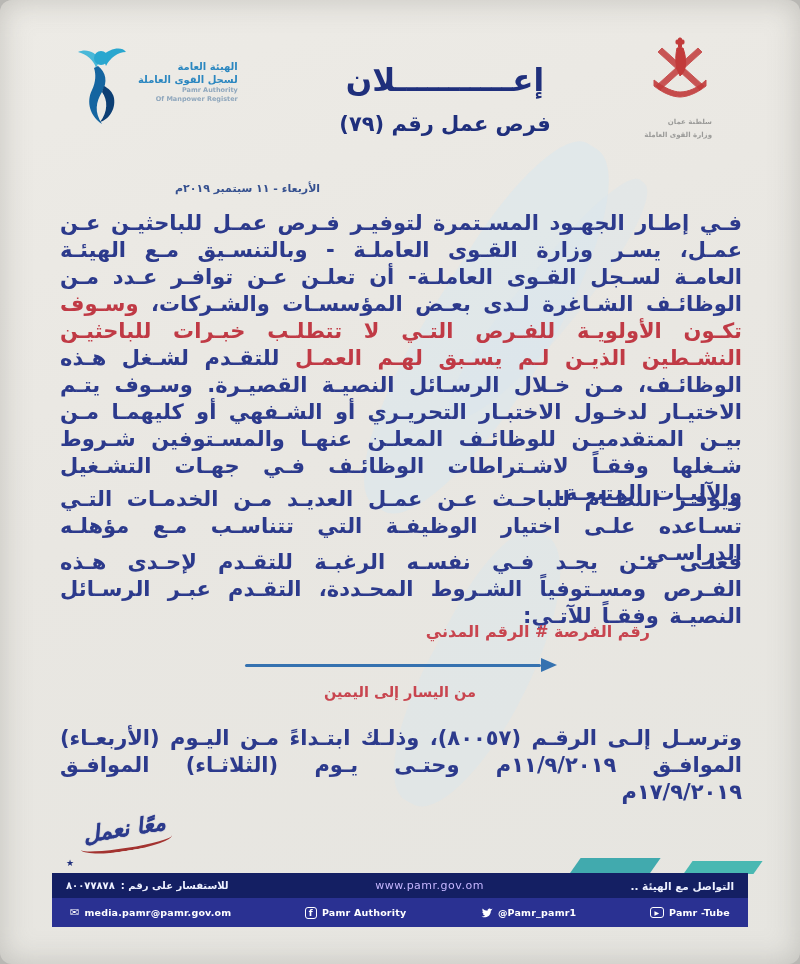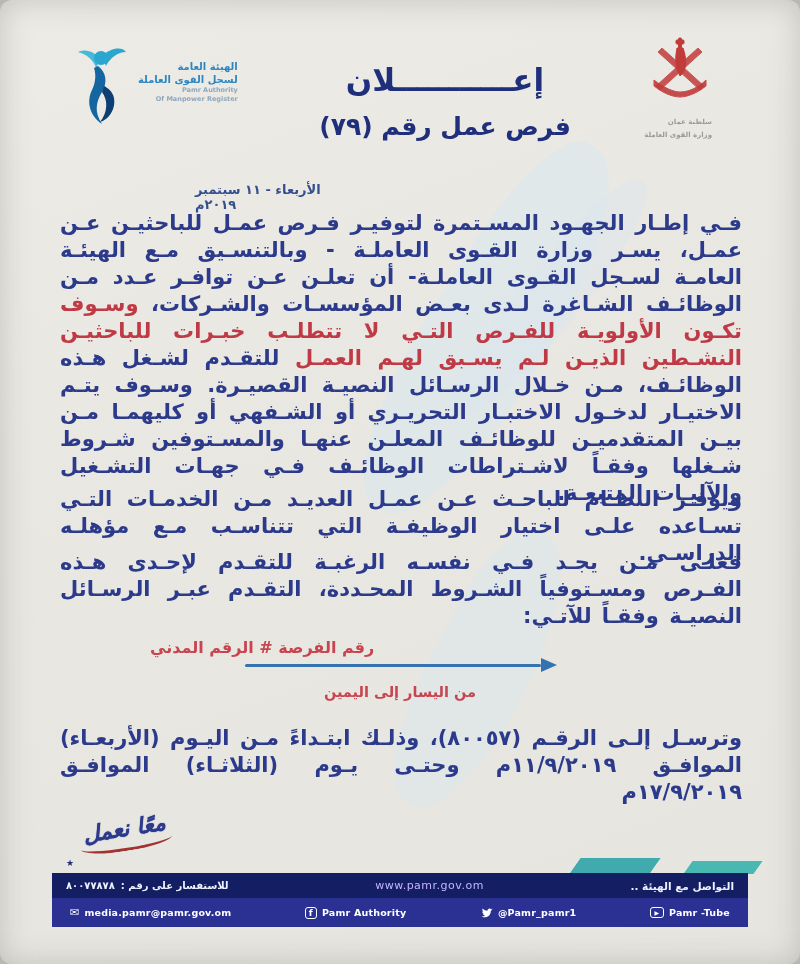--- a/index.html
+++ b/index.html
@@ -18,40 +18,40 @@
 
   
   .logo { position:absolute; left:72px; top:42px; width:190px; height:100px; display:flex; gap:8px; }
   .logo svg { flex:0 0 auto; }
   .logo-text { padding-top:18px; text-align:right; direction:rtl; }
   .logo-ar { color:#2b87c0; font-size:10px; font-weight:bold; line-height:13px; }
   .logo-en { color:#8fa7bd; font-size:6.5px; line-height:9px; font-weight:bold; }
 
   .title-block { position:absolute; left:290px; top:62px; width:310px; text-align:center; direction:rtl; }
   .title1 { color:#1f2f7c; font-size:31px; font-weight:bold; letter-spacing:1px; }
-  .title2 { color:#1f2f7c; font-size:25px; font-weight:bold; margin-top:14px; }
-  .date-line { position:absolute; left:175px; top:182px; width:170px; color:#35508f; font-size:13px; font-weight:bold; direction:rtl; text-align:left;margin-left:20px; }
+  .title2 { color:#1f2f7c; font-size:21px; font-weight:bold; margin-top:14px; }
+  .date-line { position:absolute; left:175px; top:182px; width:170px; color:#35508f; font-size:11px; font-weight:bold; direction:rtl; text-align:left; }
 
   .emblem { position:absolute; left:622px; top:36px; width:90px; text-align:right; }
   .emblem-caption { color:#9a9a98; font-size:7px; line-height:9px; font-weight:bold; margin-top:4px; direction:rtl; }
 
   
   .para {
     position:absolute; left:60px; width:682px; direction:rtl;
     color:#2c3a8c; font-size:21px; font-weight:bold; line-height:27px;
     text-align:justify; word-spacing:3px;
   }
   .p1 { top:210px; }
   .p2 { top:486px; }
   .p3 { top:549px; }
   .p4 { top:725px; }
   .red { color:#c03a45; }
 
-  .sms-line { position:absolute; left:150px; top:622px; width:500px; text-align:left;
-    color:#c8454f; font-size:16px; font-weight:bold; direction:rtl;margin-top:16px; }
+  .sms-line { position:absolute; left:150px; top:622px; width:500px; text-align:right;
+    color:#c8454f; font-size:16px; font-weight:bold; direction:rtl; }
   .arrow-row { position:absolute; left:245px; top:658px; width:312px; height:14px; }
   .arrow-shaft { position:absolute; left:0; top:6px; width:296px; height:3px; background:#3572b0; border-radius:2px; }
   .arrow-head { position:absolute; right:0; top:0; width:0; height:0;
     border-left:16px solid #3572b0; border-top:7px solid transparent; border-bottom:7px solid transparent; }
   .arrow-caption { position:absolute; left:250px; top:684px; width:300px; text-align:center;
     color:#c8454f; font-size:14.5px; font-weight:bold; direction:rtl; }
 
   
   .slogan-wrap { position:absolute; left:70px; top:816px; transform:rotate(-9deg); width:110px; text-align:center; }
   .slogan-text { color:#2b3a8c; font-size:22px; font-weight:bold; direction:rtl; font-style:italic;

